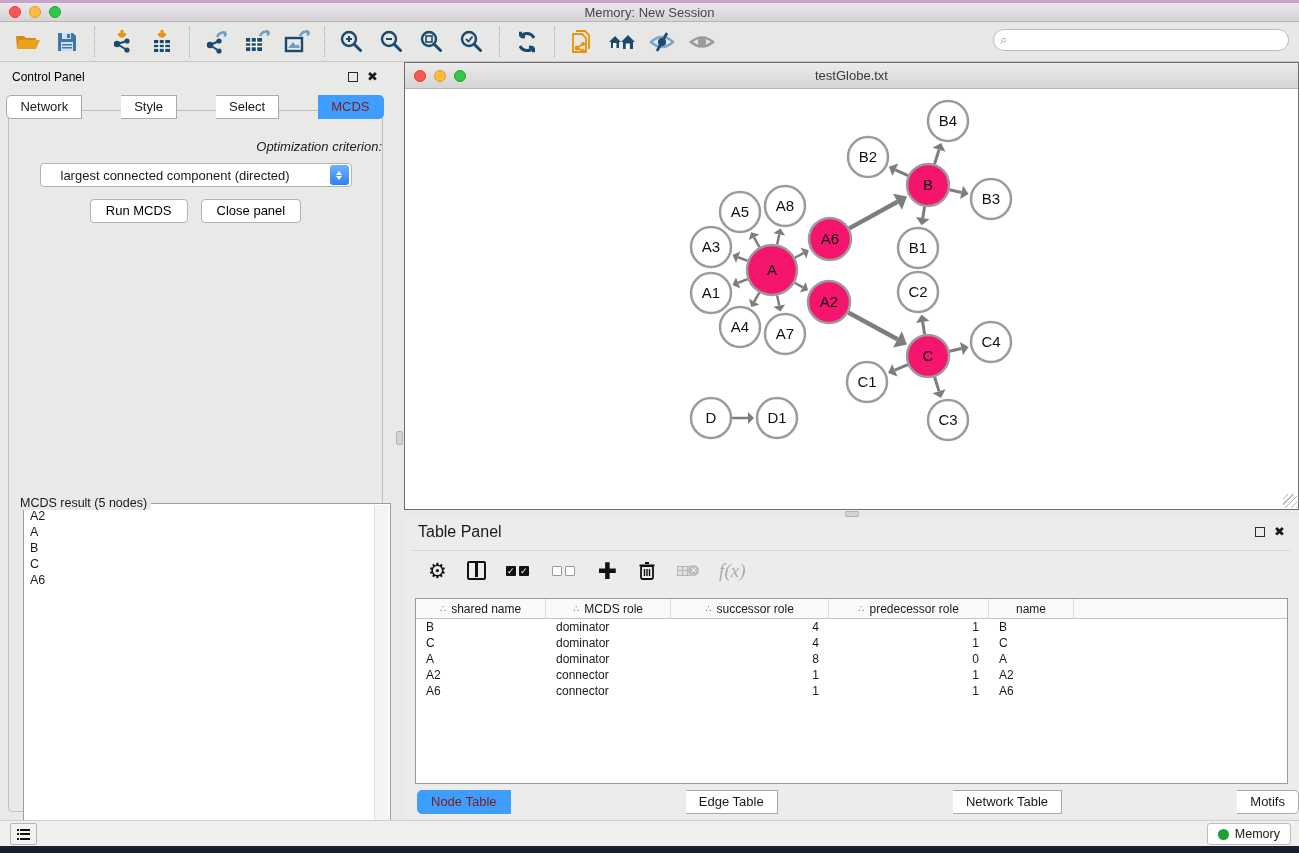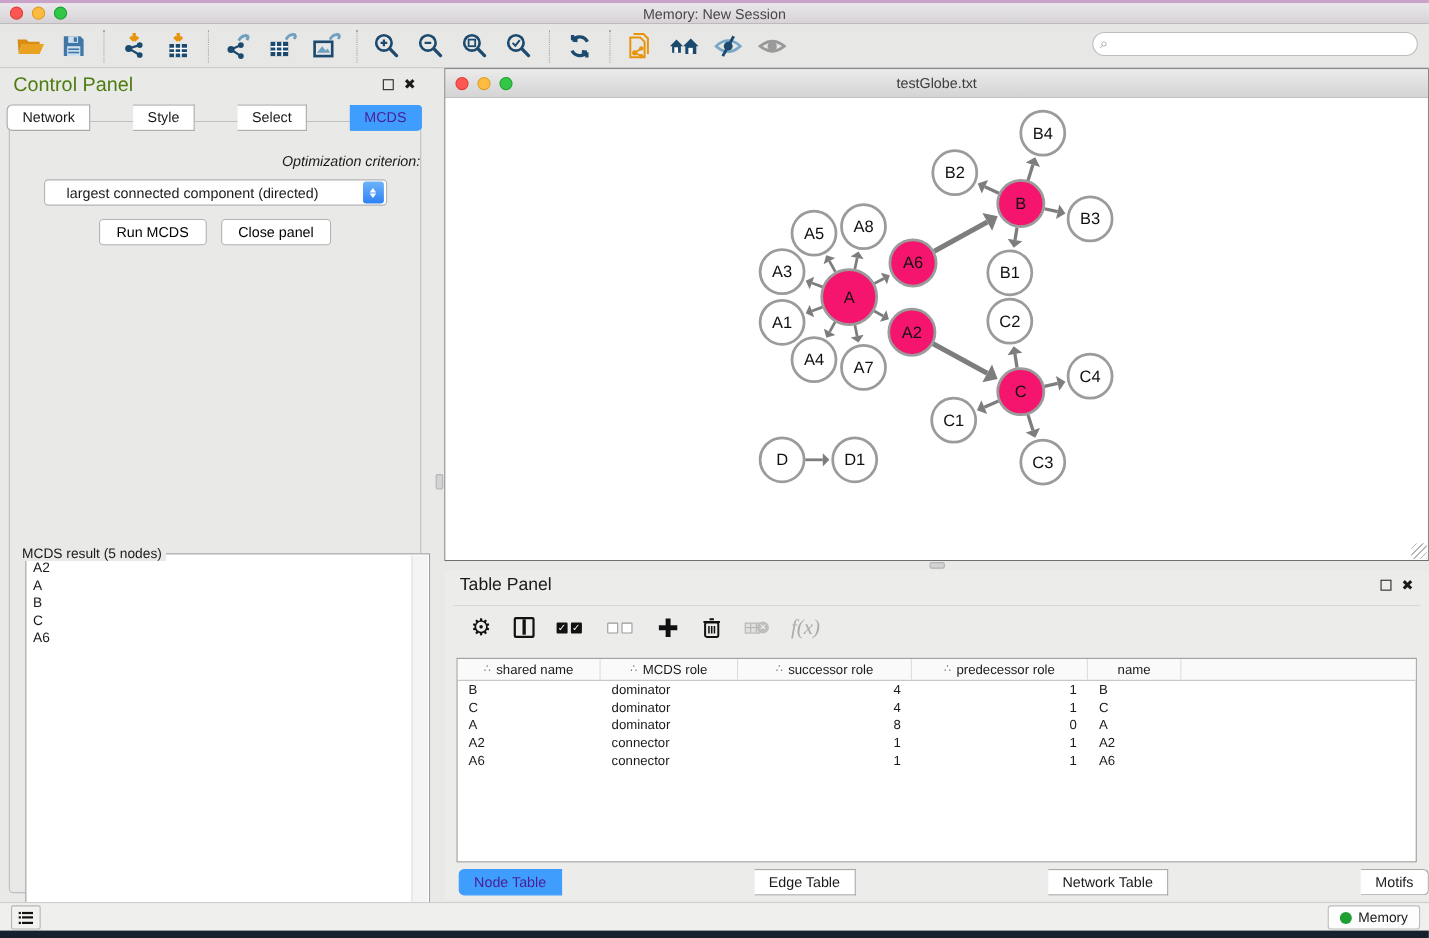--- a/index.html
+++ b/index.html
@@ -23,30 +23,30 @@
   .tb-sep { width:1px; height:30px; border-left:1px dotted #a8a8a8; }
   .tb-btn { width:34px; height:32px; display:flex; align-items:center; justify-content:center; cursor:pointer; }
   .search-wrap { position:absolute; right:10px; top:7px; }
   .search-field { width:296px; height:22px; border:1px solid #bdbdbd; border-radius:12px; background:#fff;
     font-size:12px; padding:0 8px 0 24px; outline:none; }
   .search-glyph { position:absolute; left:7px; top:3px; color:#9a9a9a; font-size:13px; }
 
   
   .control-panel { position:absolute; left:0; top:62px; width:390px; height:758px; background:#e9e9e7; }
   .cp-header { height:30px; display:flex; align-items:center; padding:0 12px; }
-  .cp-title { font-size:18px; color:#4d7c0f; }
+  .cp-title { font-size:12px; color:#000000; }
   .panel-icons { margin-left:auto; display:flex; gap:9px; align-items:center; }
   .float-ic { width:10px; height:10px; border:1.5px solid #2b2b2b; background:transparent; }
   .close-ic { font-size:13px; font-weight:bold; color:#1a1a1a; line-height:10px; }
   .cp-tabs { position:absolute; left:0; top:33px; width:390px; display:flex; justify-content:center; z-index:3;gap:39px; }
   .seg { font-size:13px; background:#fff; border:1px solid #a9a9a9; padding:3px 13px 4px; cursor:pointer; }
   .seg:first-child { border-radius:5px 0 0 5px; }
   .seg + .seg { border-left:none; }
   .seg:last-child { border-radius:0 5px 5px 0; }
-  .seg.active { background:#3f9efd; border-color:#3f9efd; color:#4c1d95; }
+  .seg.active { background:#3f9efd; border-color:#3f9efd; color:#7f1d1d; }
   .cp-content { position:absolute; left:8px; top:48px; width:375px; height:702px;
     border:1px solid #bfbfbf; border-radius:4px; background:#e9e9e7; }
   .opt-label { text-align:right; font-size:13px; margin-top:28px;font-style:italic; }
   .select-box { position:relative; margin:9px auto 0; width:312px; height:24px; background:#fff;
     border:1px solid #b3b3b3; border-radius:4px; display:flex; align-items:center; cursor:pointer; }
   .select-text { font-size:13px; padding-left:20px; flex:1; white-space:nowrap; overflow:hidden; }
   .select-arrows { width:19px; height:20px; margin-right:2px; border-radius:3px;
     background:linear-gradient(#6db3fb,#2f82f3); display:flex; flex-direction:column; align-items:center; justify-content:center; gap:1px; }
   .arr-up { width:0;height:0;border-left:3.5px solid transparent;border-right:3.5px solid transparent;border-bottom:4px solid #fff; }
   .arr-dn { width:0;height:0;border-left:3.5px solid transparent;border-right:3.5px solid transparent;border-top:4px solid #fff; }

